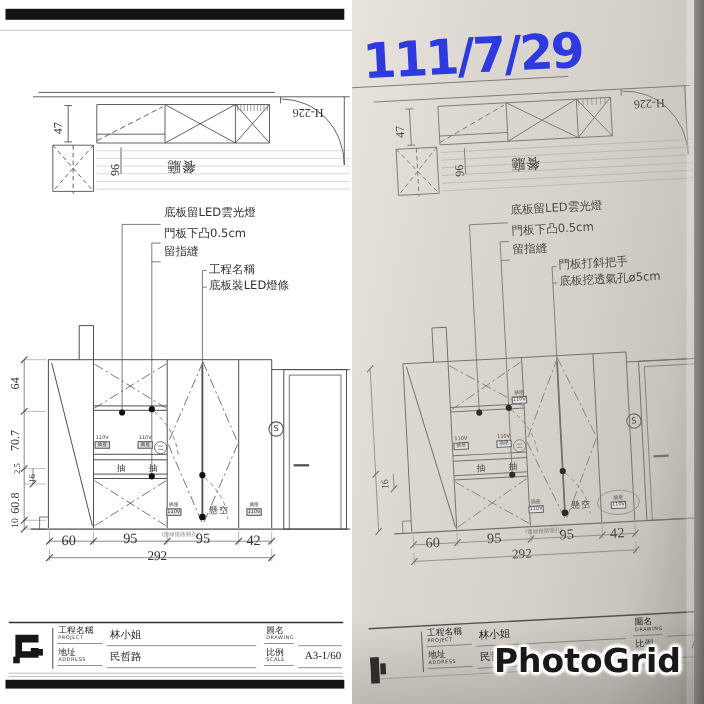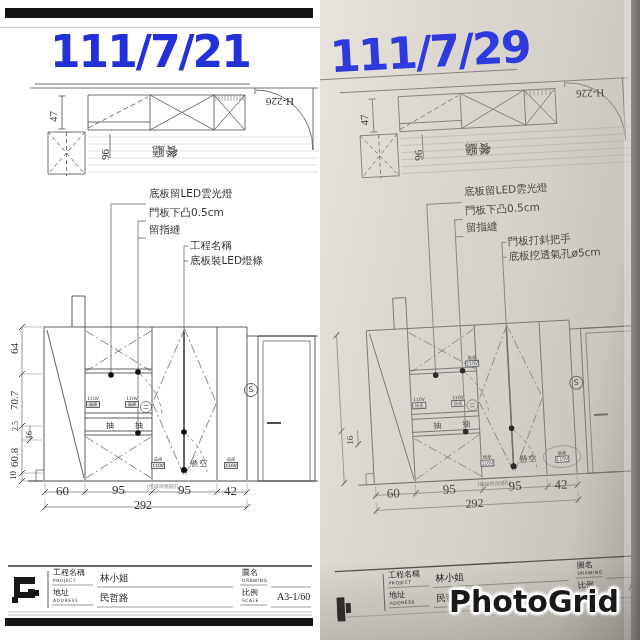--- a/index.html
+++ b/index.html
@@ -115,21 +115,20 @@
       <path stroke-width="0.5" d="M52 585 H93 M97 587 H233 M52 605 H93 M97 607 H233 M240 585 H267 M271 587 H311 M240 605 H267 M271 607 H311"></path>
       <path stroke-width="0.5" stroke="#8a8a8a" d="M8 612 H312 M8 615 H312"></path>
     </g>
     <g fill="#161616">
       <path fill-rule="evenodd" d="M14 577 h21 v7 h-7 v5 h7 v9 h-21 z M20 584 h8 v8 h-8 z"></path>
       <rect x="31" y="590" width="8" height="6"></rect>
         <rect x="12" y="597" width="6" height="6"></rect>
     </g>
   </svg>
 
-  <span class="abs date" style="left:50px;top:30px">111/7/21</span>
 
   <span class="abs vdim" style="left:48px;top:122px">47</span>
   <span class="abs vdim" style="left:100px;top:160px">96</span>
   <span class="abs r180" style="left:152px;top:142px;font-size:13px;color:#444">餐廳</span>
   <span class="abs r180 dim" style="left:266px;top:96px;font-size:11px">H-226</span>
 
   <span class="abs ann" style="left:149px;top:188px">底板留LED雲光燈</span>
   <span class="abs ann" style="left:149px;top:207px">門板下凸0.5cm</span>
   <span class="abs ann" style="left:149px;top:224px">留指縫</span>
   <span class="abs ann" style="left:190px;top:240px">工程名稱</span>

